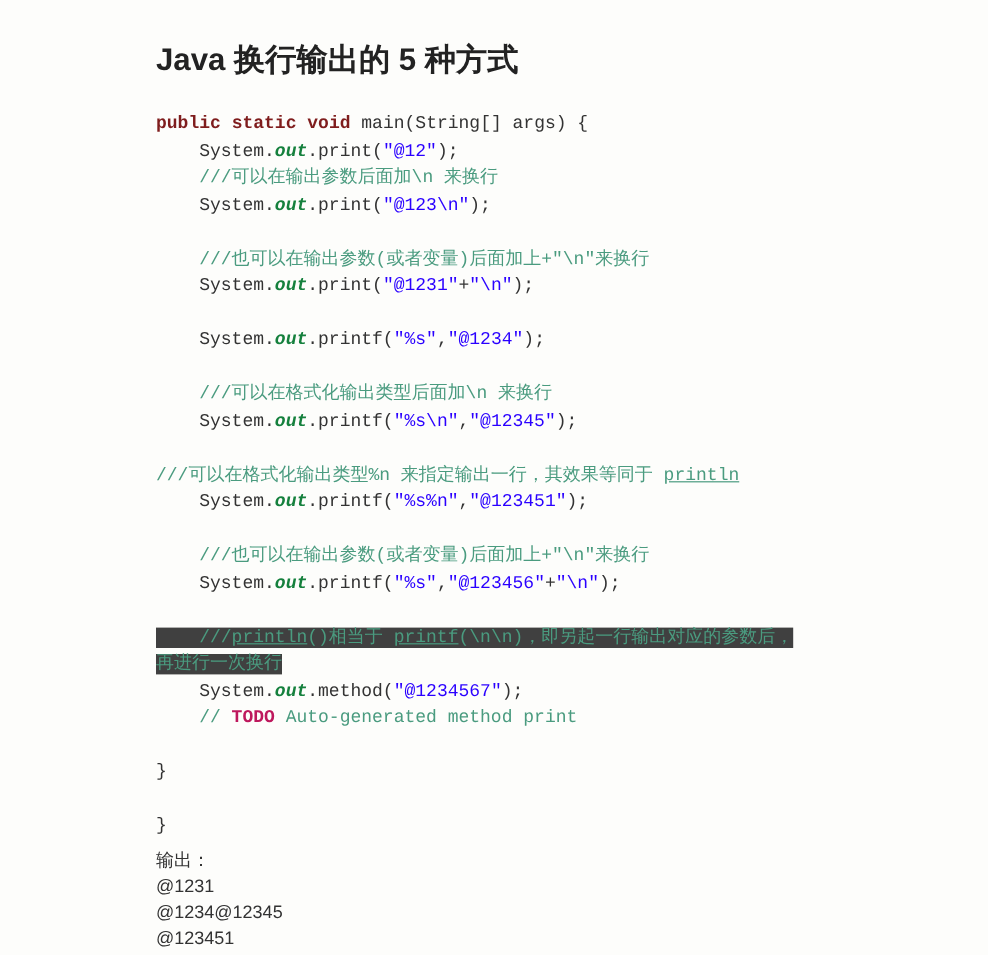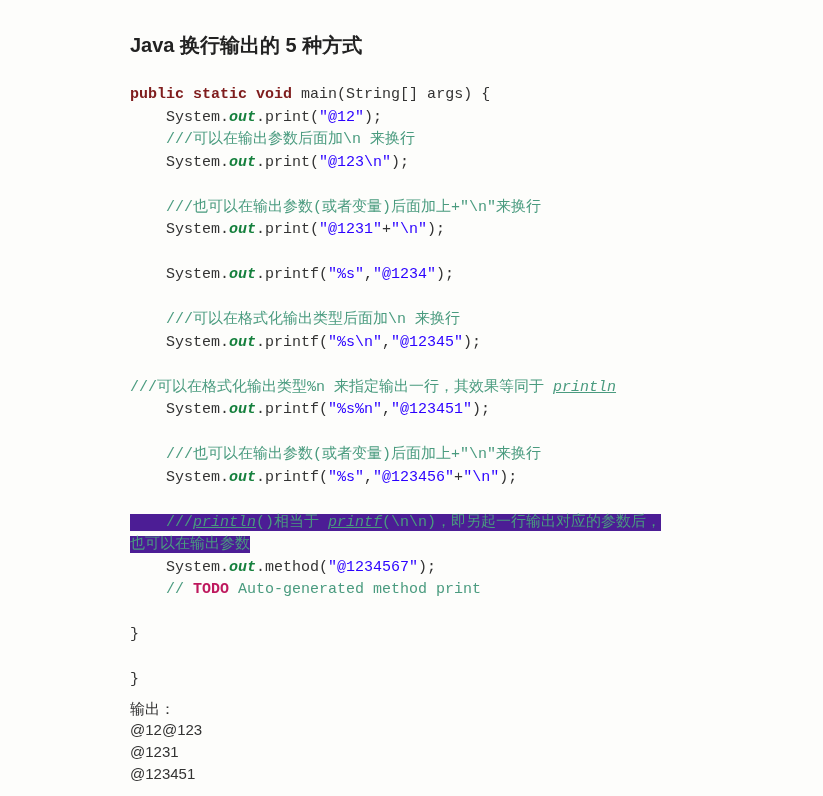--- a/index.html
+++ b/index.html
@@ -8,36 +8,36 @@
       font-family: Consolas, "Courier New", monospace;
       font-size: 15px;
       line-height: 1.5;
       color: #333;
       background: #fdfdfb;
       width: 823px;
       box-sizing: border-box;
     }
     h1 {
       font-family: "Microsoft YaHei", sans-serif;
-      font-size: 20px;
+      font-size: 26px;
       font-weight: bold;
       color: #222;
       margin: 0 0 24px 0;
     }
     .code {
       white-space: pre;
       font-family: Consolas, "Courier New", monospace;
     }
     .kw { color: #7f1d1d; font-weight: bold; }
     .field { color: #15803d; font-style: italic; font-weight: bold; }
     .str { color: #2a00ff; }
     .cmt { color: #4a9b7f; }
     .todo { color: #be185d; font-weight: bold; }
-    .u { text-decoration: underline; color: #4a9b7f; font-style: italic;}
-    .hl { background: #4c1d95; }
+    .u { text-decoration: underline; color: #4a9b7f;}
+    .hl { background: #404040; }
     .output {
       font-family: "Microsoft YaHei", Arial, sans-serif;
       font-size: 15px;
       color: #333;
       margin-top: 6px;
       line-height: 1.45;
     }
   </style>
 </head>
 <body>
@@ -57,27 +57,27 @@
 <span class="cmt">    ///可以在格式化输出类型后面加\n 来换行</span>
 <span>    System.</span><span class="field">out</span><span>.printf(</span><span class="str">"%s\n"</span><span>,</span><span class="str">"@12345"</span><span>);</span>
 
 <span class="cmt">///可以在格式化输出类型%n 来指定输出一行，其效果等同于 </span><span class="cmt u">println</span>
 <span>    System.</span><span class="field">out</span><span>.printf(</span><span class="str">"%s%n"</span><span>,</span><span class="str">"@123451"</span><span>);</span>
 
 <span class="cmt">    ///也可以在输出参数(或者变量)后面加上+"\n"来换行</span>
 <span>    System.</span><span class="field">out</span><span>.printf(</span><span class="str">"%s"</span><span>,</span><span class="str">"@123456"</span><span>+</span><span class="str">"\n"</span><span>);</span>
 
 <span class="hl"><span class="cmt">    ///</span><span class="cmt u">println</span><span class="cmt">()相当于 </span><span class="cmt u">printf</span><span class="cmt">(\n\n)，即另起一行输出对应的参数后，</span></span>
-<span class="hl cmt">也可以在输出参数</span>
+<span class="hl cmt">再进行一次换行</span>
 <span>    System.</span><span class="field">out</span><span>.method(</span><span class="str">"@1234567"</span><span>);</span>
 <span class="cmt">    // </span><span class="todo">TODO</span><span class="cmt"> Auto-generated method print</span>
 
 <span>}</span>
 
 <span>}</span></div>
 
 <div class="output">
   <div>输出：</div>
-  <div>@12@123</div>
   <div>@1231</div>
+  <div>@1234@12345</div>
   <div>@123451</div>
 
 </div>
 
 </body></html>

